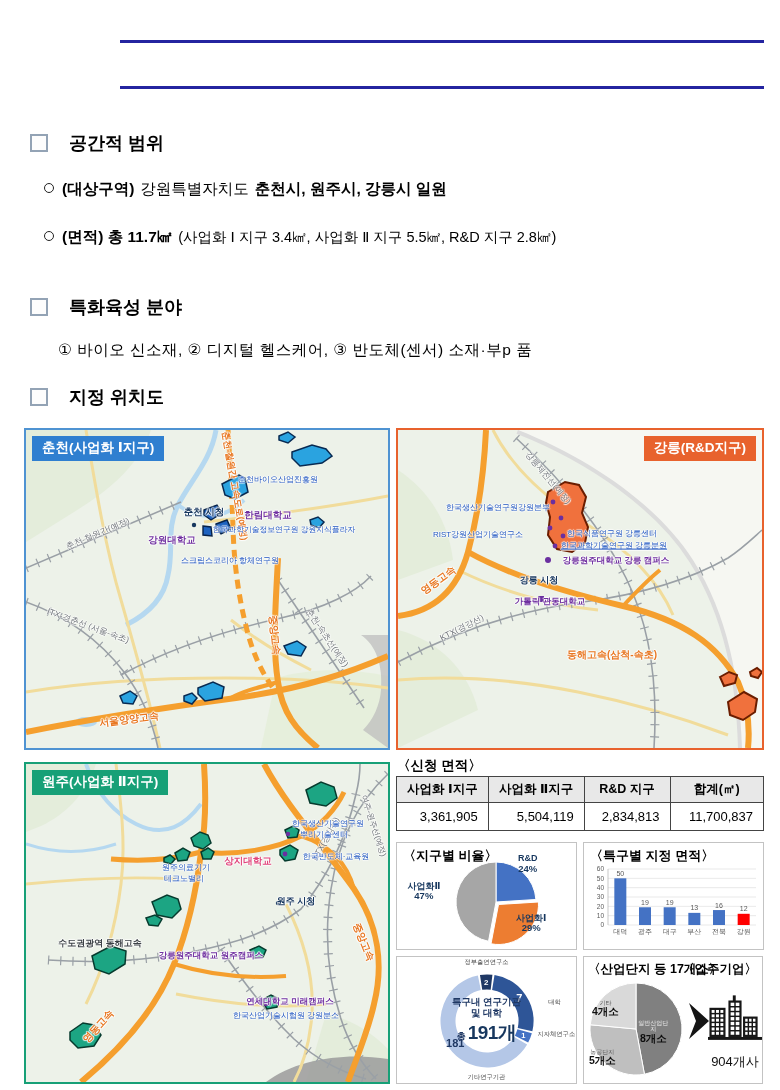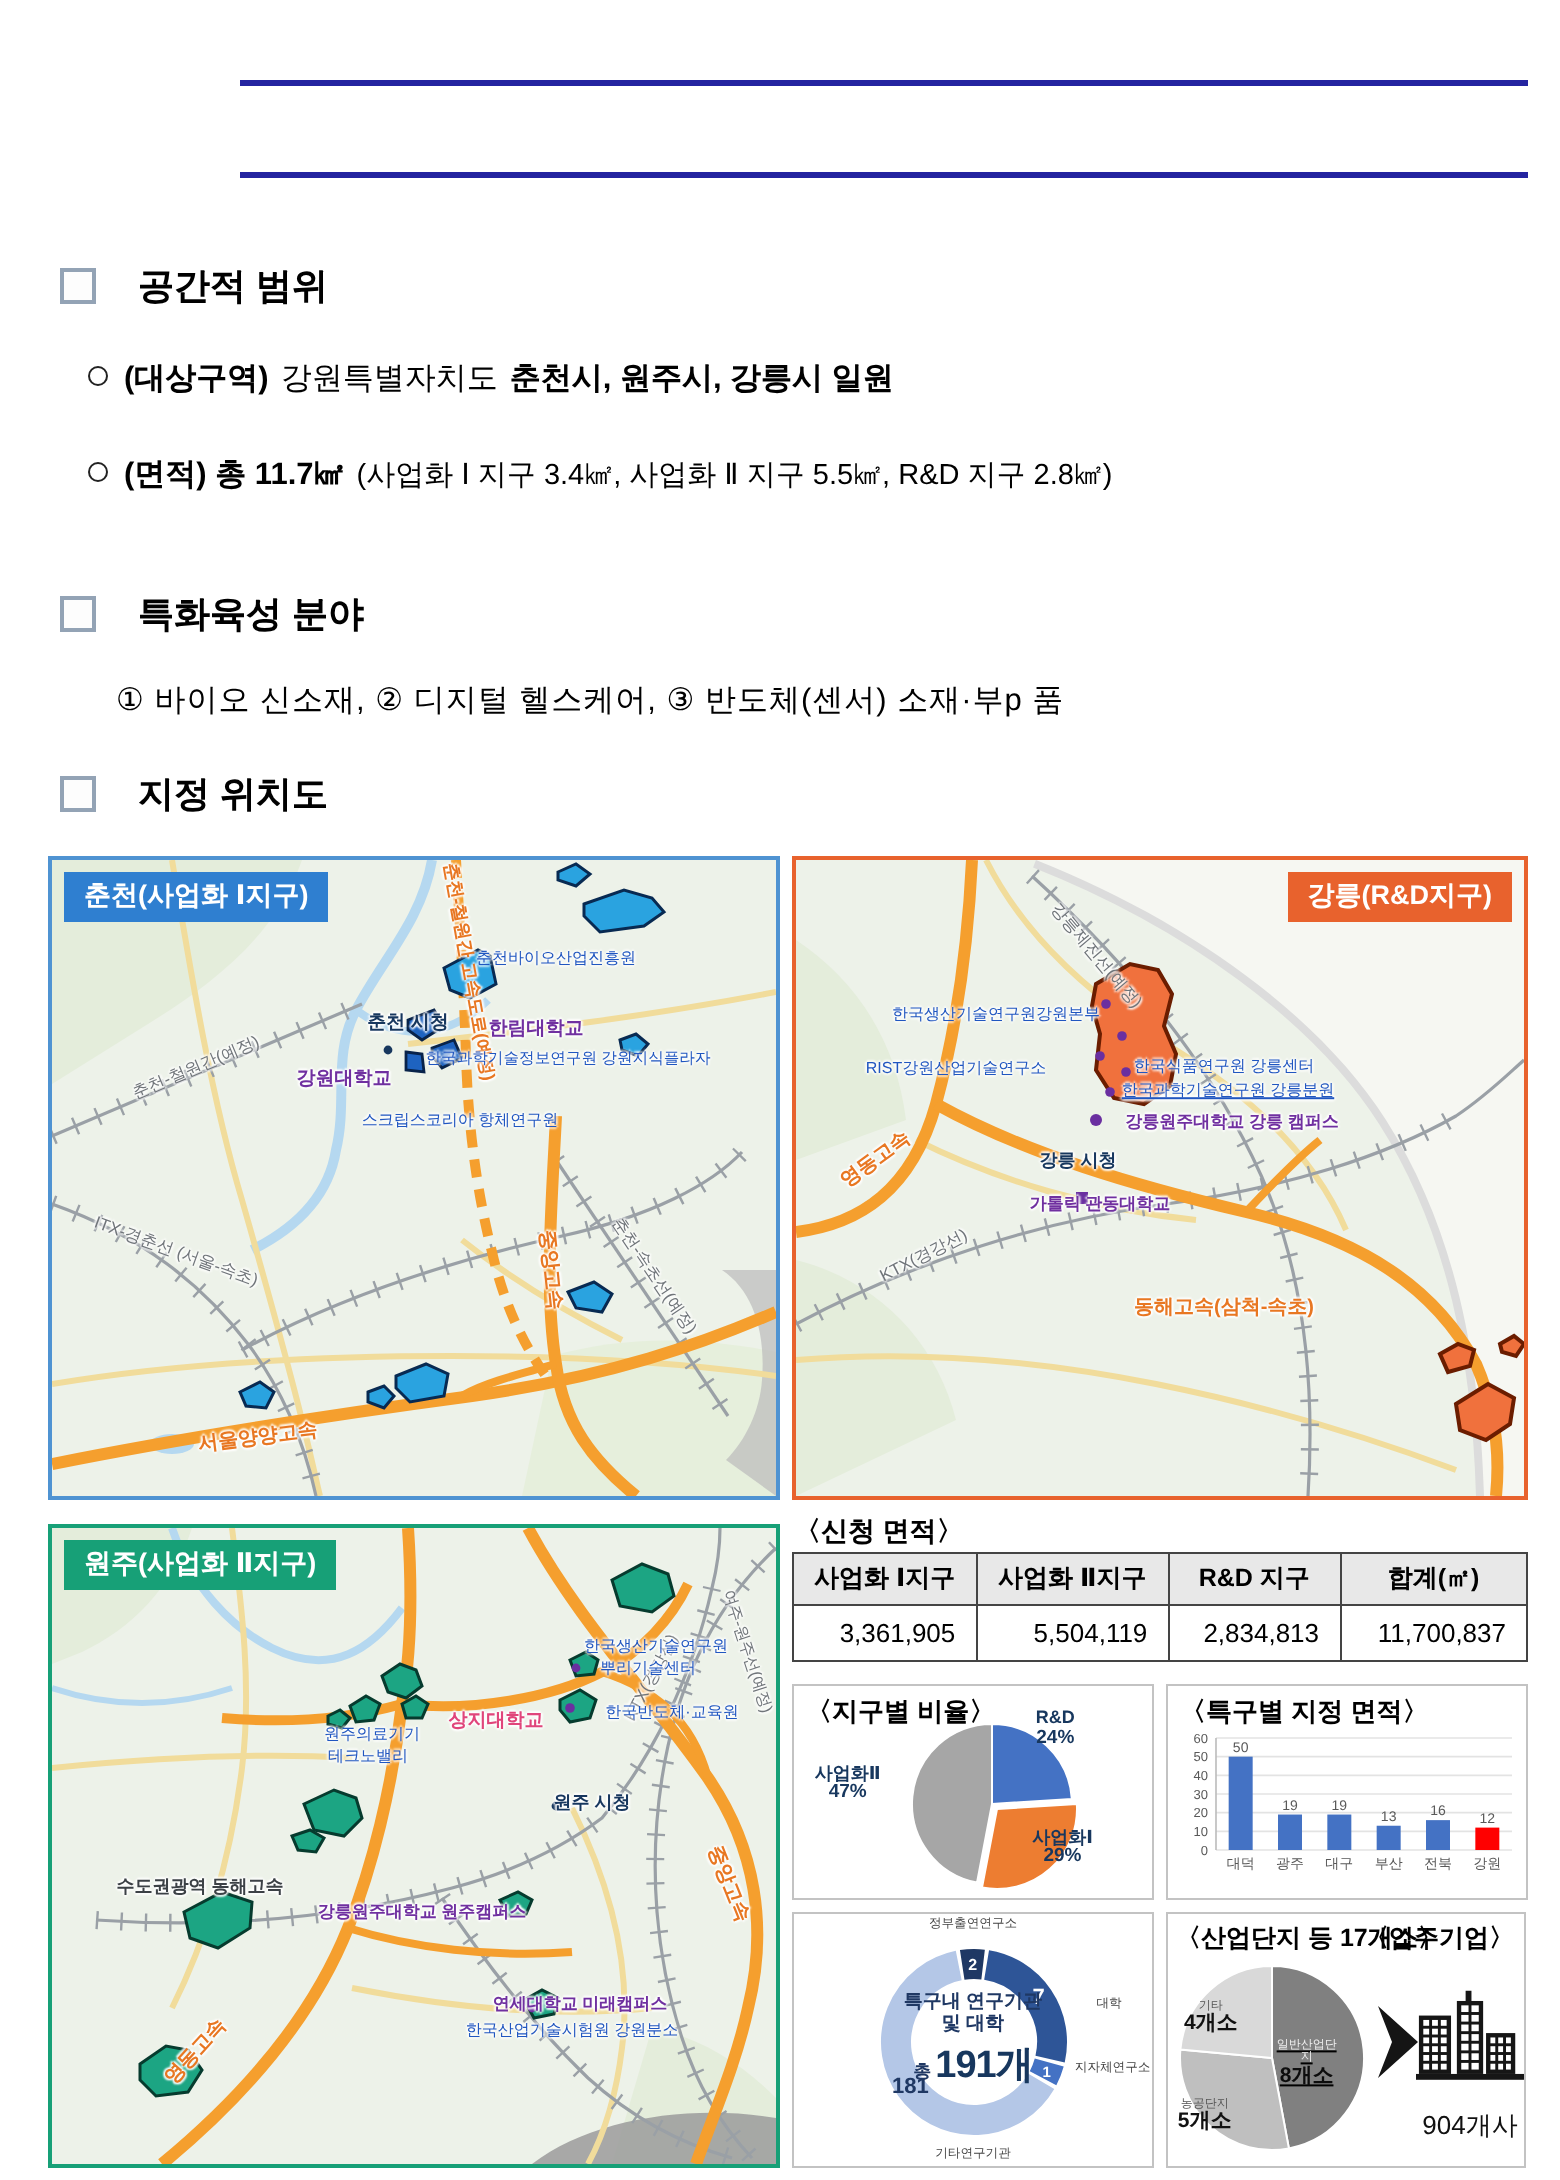--- a/index.html
+++ b/index.html
@@ -380,21 +380,21 @@
       </div>
   </div>
 
   <div class="box" id="box-ind">
     <div class="ind-title-l">〈산업단지 등 17개소〉</div>
     <div class="ind-title-r">〈입주기업〉</div>
     <div id="ind-pie"><svg viewBox="0 0 100 100" width="100" height="100">
           <path d="M50,50 L50.00,4.00 A46,46 0 0 1 58.45,95.22 Z" fill="#808080" stroke="#fff" stroke-width="1"></path>
           <path d="M50,50 L58.45,95.22 A46,46 0 0 1 4.20,45.76 Z" fill="#bfbfbf" stroke="#fff" stroke-width="1"></path>
           <path d="M50,50 L4.20,45.76 A46,46 0 0 1 50.00,4.00 Z" fill="#d9d9d9" stroke="#fff" stroke-width="1"></path>
-        </svg><div class="pie-lab on-dark" style="left: 66%; top: 52%; text-decoration: underline;">
+        </svg><div class="pie-lab on-dark" style="left: 66%; top: 52%;">
           <div class="pie-lab-name">일반산업단지</div>
           <div class="pie-lab-val">8개소</div>
         </div><div class="pie-lab" style="left: 16%; top: 77%;">
           <div class="pie-lab-name">농공단지</div>
           <div class="pie-lab-val">5개소</div>
         </div><div class="pie-lab" style="left: 19%; top: 29%;">
           <div class="pie-lab-name">기타</div>
           <div class="pie-lab-val">4개소</div>
         </div></div>
     <svg id="ind-arrow" width="20" height="40" viewBox="0 0 20 40">

